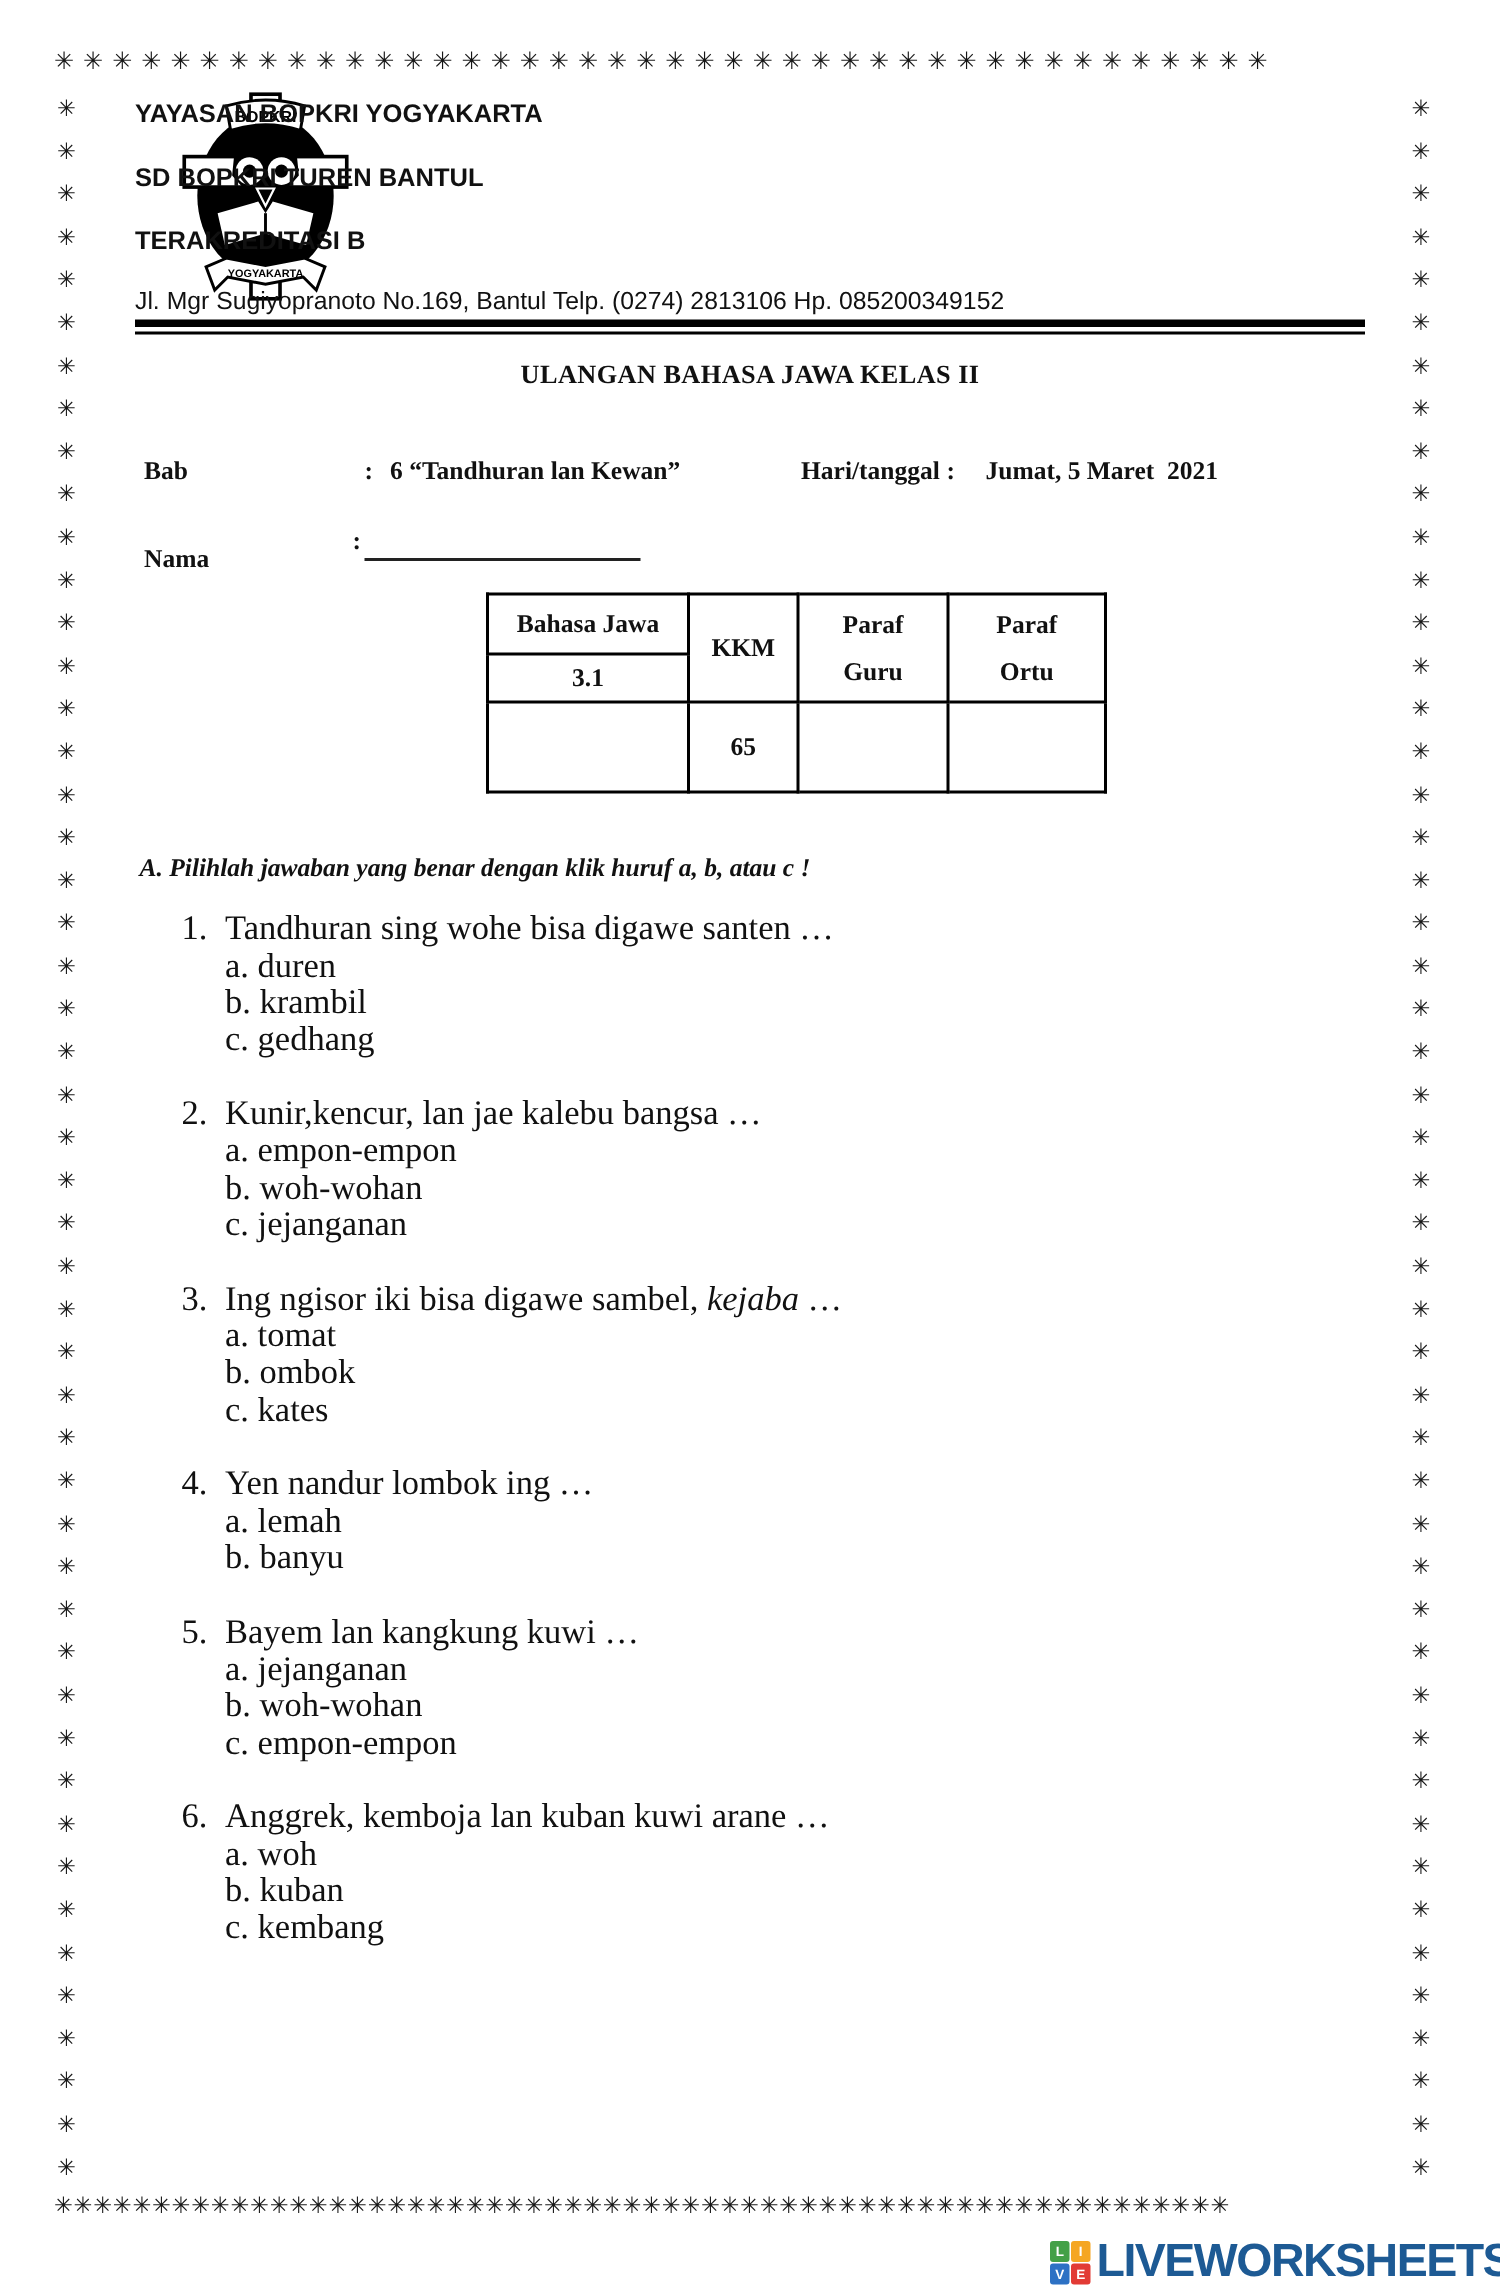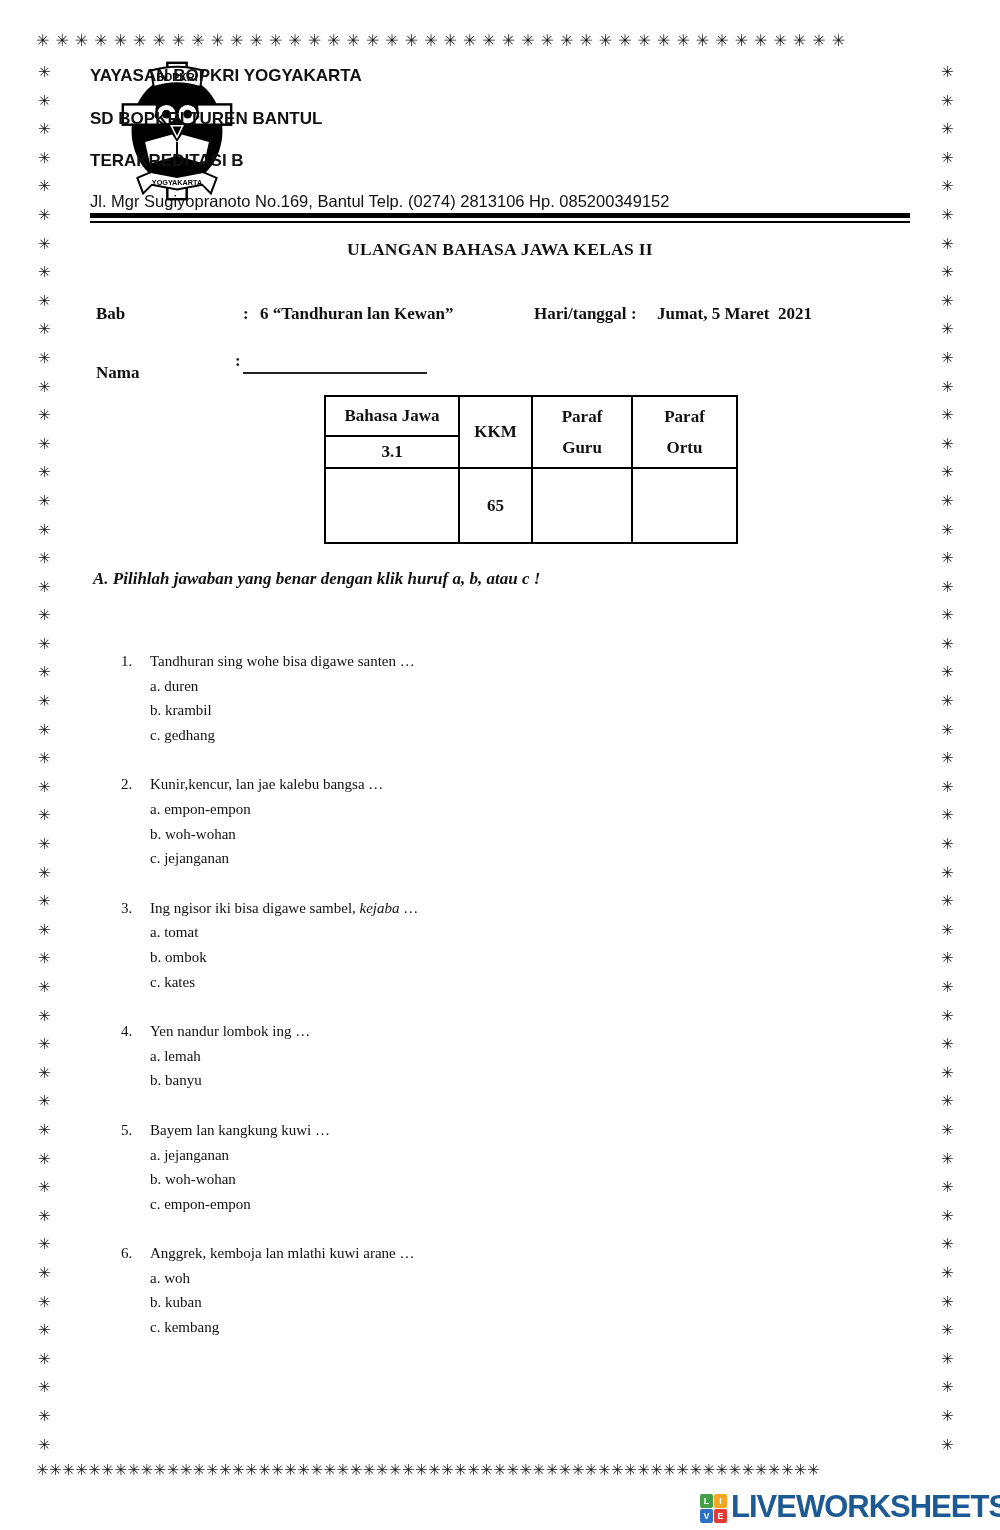--- a/index.html
+++ b/index.html
@@ -39,22 +39,22 @@
                border-bottom:2px solid #222; }
 
   .score-table { position:absolute; left:293px; top:395px; border-collapse:collapse;
                  table-layout:fixed; font-weight:bold; font-size:17px; text-align:center;margin-left:31px; }
   .score-table td { border:2px solid #000; vertical-align:middle; padding:0; }
   .score-table .pre { white-space:pre-line; line-height:31px;text-align:center; }
 
   .section-heading { position:absolute; left:93px; top:569px;
                      font-weight:bold; font-style:italic; font-size:17px; }
 
-  .questions { position:absolute; left:121px; top:649px; width:760px;
-               font-size:15px; line-height:24.6px; }
+  .questions { position:absolute; left:121px; top:607px; width:760px;
+               font-size:23px; line-height:24.6px; }
   .q { margin-bottom:25px; }
   .q-num { display:inline-block; width:29px; }
   .q-opt { padding-left:29px; }
 
   
   .lw-logo { position:absolute; left:700px; top:1494px; width:29px;
              display:grid; grid-template-columns:13px 13px; grid-auto-rows:14px; gap:1px; }
   .lw-sq { color:#fff; font-family:"Liberation Sans", sans-serif; font-weight:bold;
            font-size:9px; display:flex; align-items:center; justify-content:center; border-radius:2px; }
   .lw-word { position:absolute; left:731px; top:1489px; font-family:"Liberation Sans", sans-serif;
@@ -222,21 +222,21 @@
     <td>Bahasa Jawa</td>
     <td rowspan="2">KKM</td>
     <td rowspan="2" class="pre">Paraf
 Guru</td>
     <td rowspan="2" class="pre">Paraf
 Ortu</td>
   </tr>
   <tr style="height:32px">
     <td>3.1</td>
   </tr>
-  <tr style="height:75px">
+  <tr style="height:60px">
     <td></td>
     <td>65</td>
     <td></td>
     <td></td>
   </tr>
 </tbody>
   </table>
 
 <div class="section-heading">A. Pilihlah jawaban yang benar dengan klik huruf a, b, atau c !</div>
 
@@ -264,21 +264,21 @@
     <div class="q-opt">a. lemah</div>
     <div class="q-opt">b. banyu</div>
   </div>
   <div class="q">
     <div class="q-line"><span class="q-num">5.</span><span class="q-text"><span>Bayem lan kangkung kuwi …</span><i></i><span></span></span></div>
     <div class="q-opt">a. jejanganan</div>
     <div class="q-opt">b. woh-wohan</div>
     <div class="q-opt">c. empon-empon</div>
   </div>
   <div class="q">
-    <div class="q-line"><span class="q-num">6.</span><span class="q-text"><span>Anggrek, kemboja lan mlathi kuwi arane …</span><i></i><span></span></span></div>
+    <div class="q-line"><span class="q-num">6.</span><span class="q-text"><span>Anggrek, kemboja lan kuban kuwi arane …</span><i></i><span></span></span></div>
     <div class="q-opt">a. woh</div>
     <div class="q-opt">b. kuban</div>
     <div class="q-opt">c. kembang</div>
   </div>
 </div>
 
 <div class="lw-logo">
   <span class="lw-sq" style="background-color: rgb(67, 160, 71);">L</span>
   <span class="lw-sq" style="background-color: rgb(245, 166, 35);">I</span>
   <span class="lw-sq" style="background-color: rgb(45, 113, 196);">V</span>

